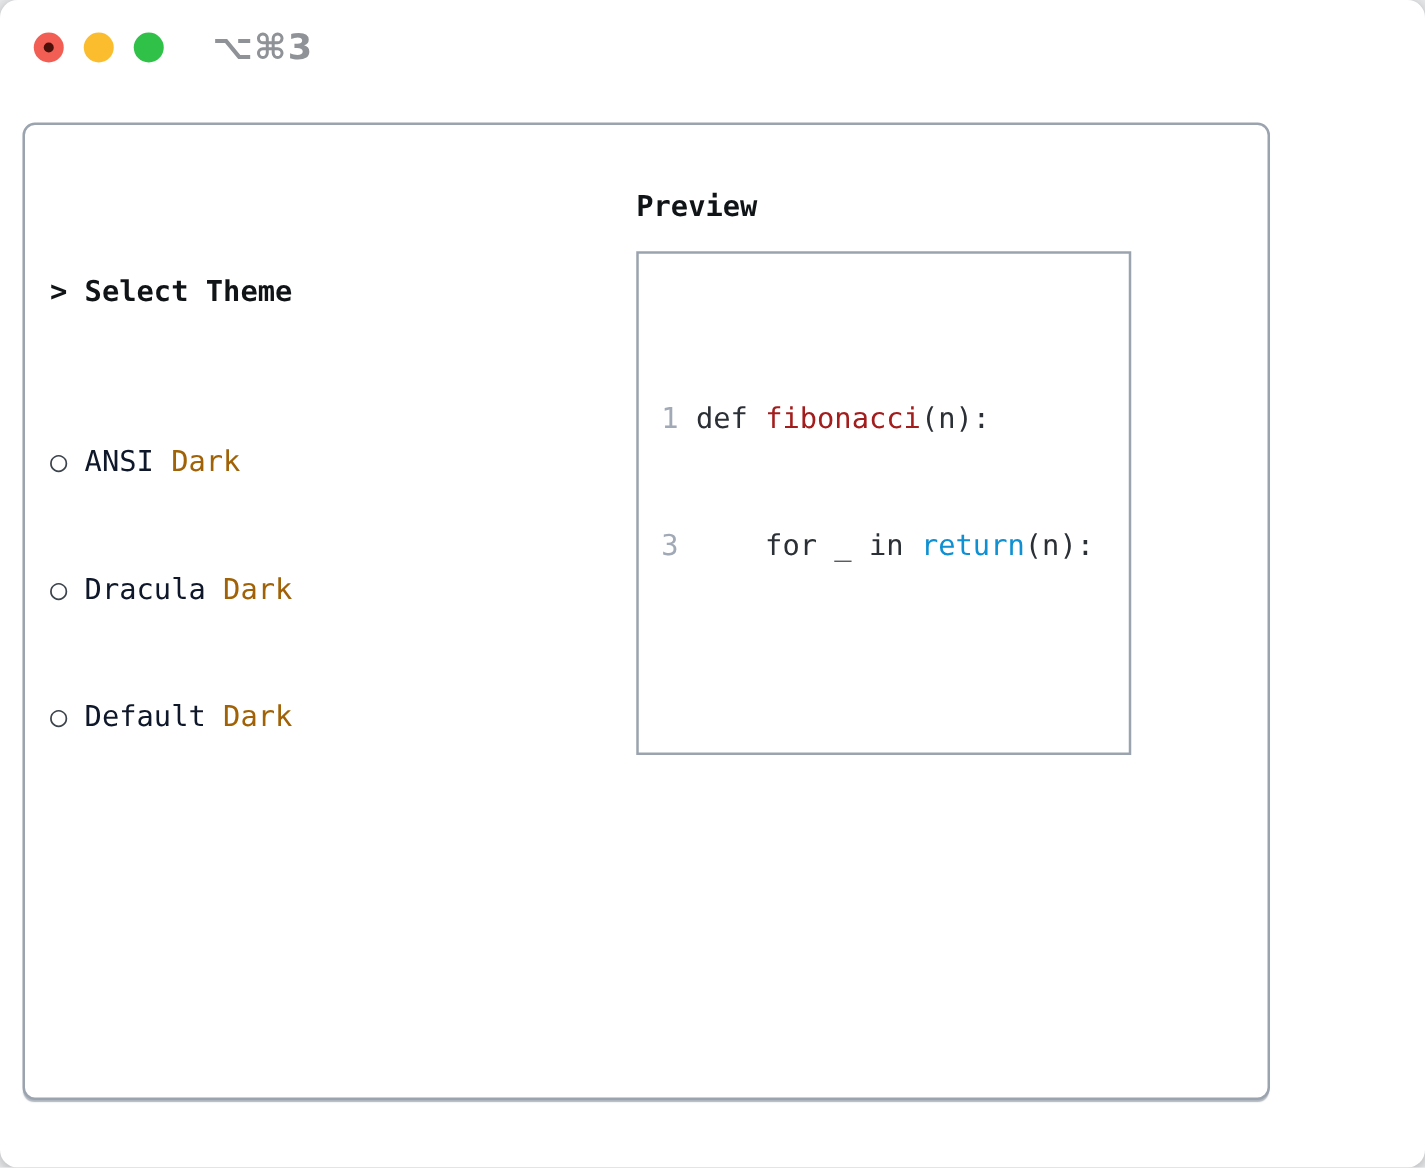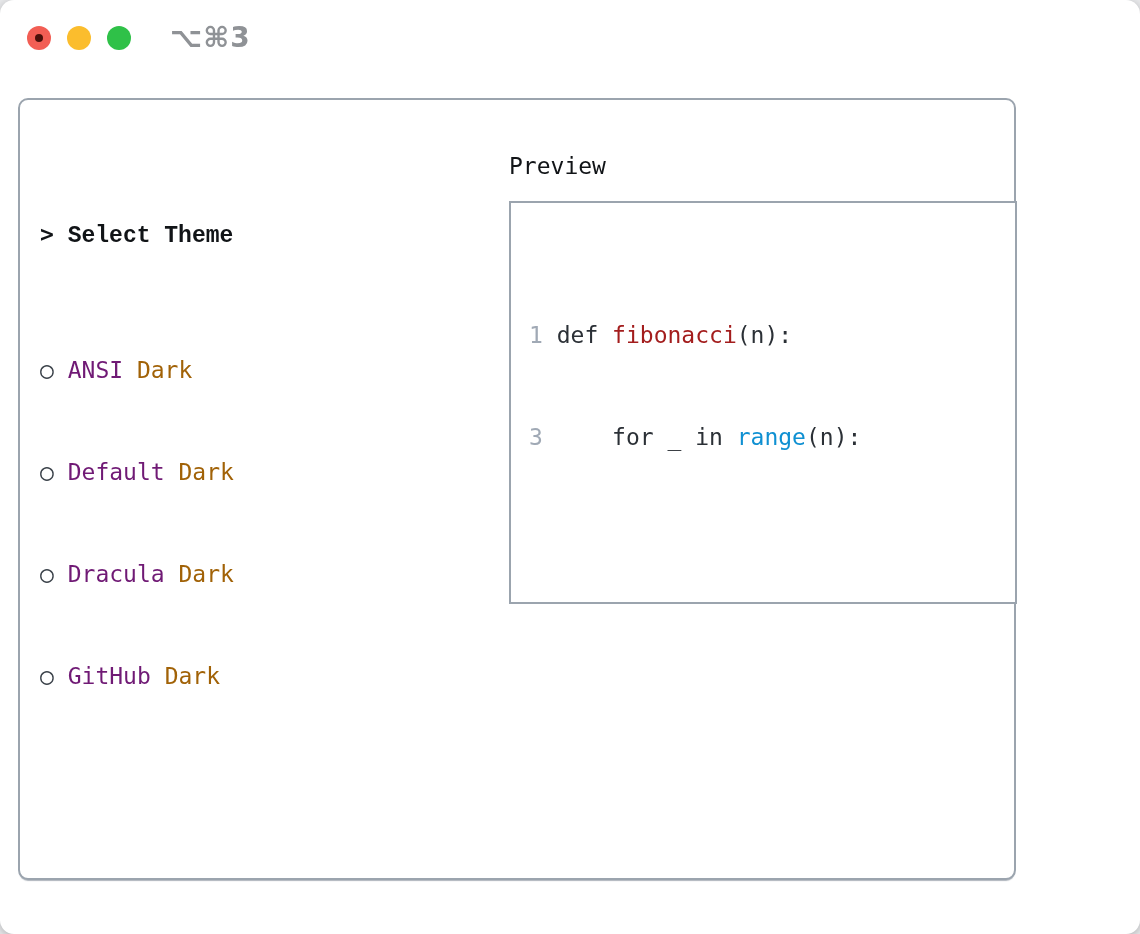--- a/index.html
+++ b/index.html
@@ -30,30 +30,30 @@
     box-shadow:0 2px 1px -1px rgba(110,120,135,.55);
   }
   
   .left-col {
     position:absolute; left:40px; top:149px;
     font-size:23px; line-height:34px; white-space:pre; color:#24292e;
   }
   .row { height:34px; }
   .mark { display:inline-block; width:27.7px; color:#3c434b; }
   .prompt { color:#111417; font-weight:700; }
-  .hdr { font-weight:700; color:#111417;font-family:Liberation Mono, monospace; }
-  .lbl { color:#701a75; }
+  .hdr { font-weight:700; color:#111417; }
+  .lbl { color:#0f172a; }
   .suf { color:#a16207; margin-left:13.85px; }
   
   .preview-header {
     position:absolute; left:509px; top:149px;
-    font-size:23px; line-height:34px; font-weight:400; color:#111417;
+    font-size:23px; line-height:34px; font-weight:700; color:#111417;
   }
   .preview-box {
-    position:absolute; left:509px; top:201px; width:508px; height:403px;
+    position:absolute; left:509px; top:201px; width:396px; height:403px;
     border:2px solid #9ba4ae; background:#ffffff;
   }
   .code {
     position:absolute; left:18px; top:47px;
     font-size:23px; line-height:34px; white-space:pre;
   }
   .cline { height:34px; white-space:pre; }
   .num { color:#a0a9b5; }
   .tk-pl  { color:#2b3036; }
   .tk-fn  { color:#a31d1d; }
@@ -73,23 +73,22 @@
     <span class="light light-zoom"></span>
     <span class="win-title">⌥⌘3</span>
   </div>
 
   <div class="panel"></div>
 
   <div class="left-col">
     <div class="row"><span class="mark prompt">&gt;</span><span class="hdr">Select Theme</span></div>
 
     <div class="row"><span class="mark">○</span><span class="lbl">ANSI</span><span class="suf">Dark</span></div>
+    <div class="row"><span class="mark">○</span><span class="lbl">Dracula</span><span class="suf">Dark</span></div>
     <div class="row"><span class="mark">○</span><span class="lbl">Default</span><span class="suf">Dark</span></div>
-    <div class="row"><span class="mark">○</span><span class="lbl">Dracula</span><span class="suf">Dark</span></div>
-    <div class="row"><span class="mark">○</span><span class="lbl">GitHub</span><span class="suf">Dark</span></div>
     
     
     
     
     
     
 
     
 
     
@@ -100,21 +99,21 @@
 
     
     
   </div>
 
   <div class="preview-header">Preview</div>
 
   <div class="preview-box">
     <div class="code">
       <div class="cline"><span class="num">1</span><span class="tk-pl"> def </span><span class="tk-fn">fibonacci</span><span class="tk-pl">(n):</span></div>
-      <div class="cline"><span class="num">3</span><span class="tk-pl">     for _ in </span><span class="tk-bi">range</span><span class="tk-pl">(n):</span></div>
+      <div class="cline"><span class="num">3</span><span class="tk-pl">     for _ in </span><span class="tk-bi">return</span><span class="tk-pl">(n):</span></div>
       <div class="cline"></div>
       <div class="cline"></div>
       
       
     </div>
   </div>
 
 </div>
 
 </body></html>

